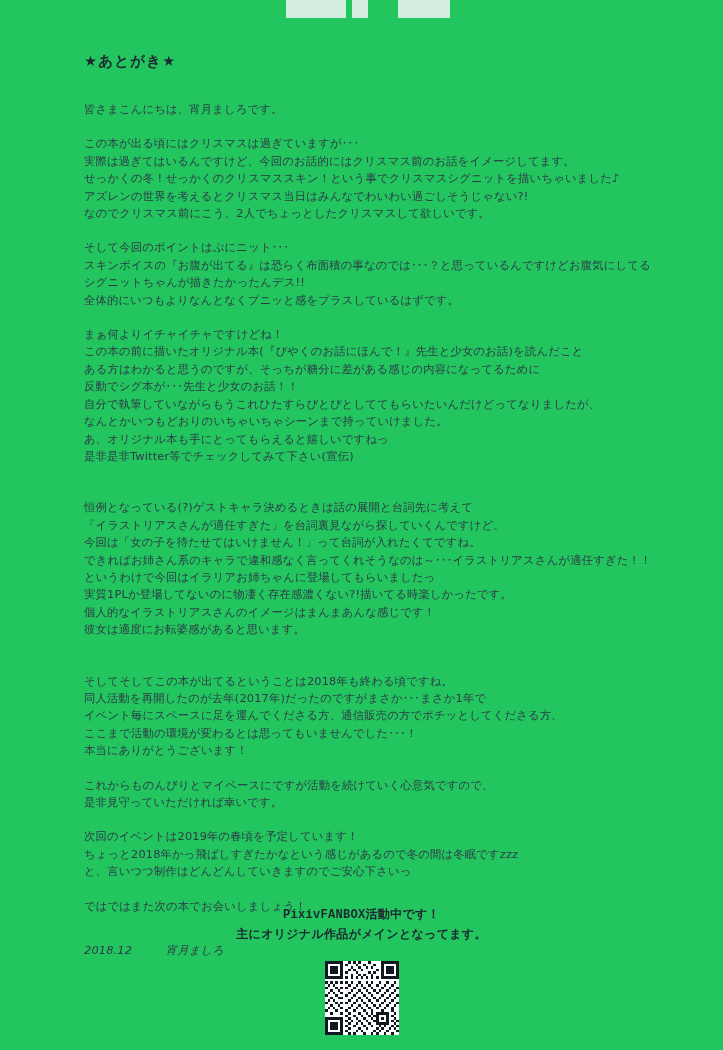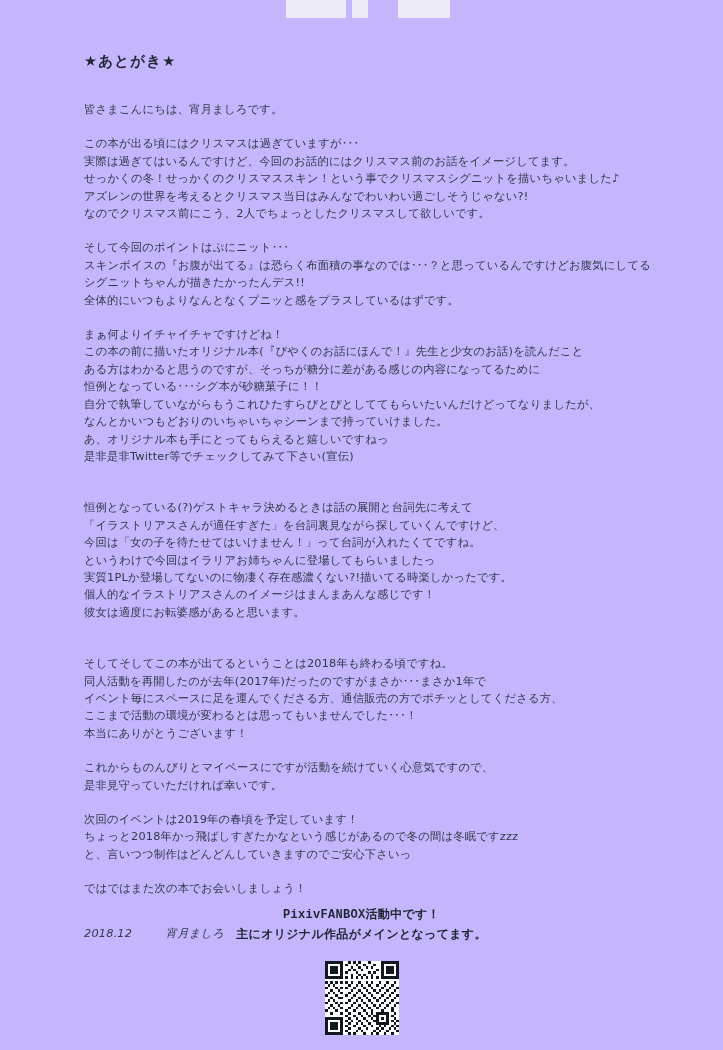--- a/index.html
+++ b/index.html
@@ -11,21 +11,21 @@
     width: 723px;
     height: 1050px;
     position: relative;
     font-family: "DejaVu Sans", "Liberation Sans", sans-serif;
     color: #2a3340;
     overflow: hidden;
   }
   .page {
     position: absolute;
     inset: 0;
-    background: #c4b5fd;
+    background: #22c55e;
   }
   
   .top-bleed {
     position: absolute;
     top: 0;
     left: 0;
     width: 723px;
     height: 22px;
   }
   .top-bleed .blk {
@@ -131,33 +131,34 @@
       <span class="line">そして今回のポイントはぷにニット･･･</span>
       <span class="line">スキンボイスの『お腹が出てる』は恐らく布面積の事なのでは･･･？と思っているんですけどお腹気にしてる</span>
       <span class="line">シグニットちゃんが描きたかったんデス!!</span>
       <span class="line">全体的にいつもよりなんとなくプニッと感をプラスしているはずです。</span>
     </p>
 
     <p class="para">
       <span class="line">まぁ何よりイチャイチャですけどね！</span>
       <span class="line">この本の前に描いたオリジナル本(『ぴやくのお話にほんで！』先生と少女のお話)を読んだこと</span>
       <span class="line">ある方はわかると思うのですが、そっちが糖分に差がある感じの内容になってるために</span>
-      <span class="line">恒例となっている･･･シグ本が砂糖菓子に！！</span>
+      <span class="line">反動でシグ本が･･･先生と少女のお話！！</span>
       <span class="line">自分で執筆していながらもうこれひたすらぴとぴとしててもらいたいんだけどってなりましたが、</span>
       <span class="line">なんとかいつもどおりのいちゃいちゃシーンまで持っていけました。</span>
       <span class="line">あ、オリジナル本も手にとってもらえると嬉しいですねっ</span>
       <span class="line">是非是非Twitter等でチェックしてみて下さい(宣伝)</span>
     </p>
 
     <div class="gap-lg"></div>
 
     <p class="para">
       <span class="line">恒例となっている(?)ゲストキャラ決めるときは話の展開と台詞先に考えて</span>
       <span class="line">「イラストリアスさんが適任すぎた」を台詞裏見ながら探していくんですけど、</span>
       <span class="line">今回は「女の子を待たせてはいけません！」って台詞が入れたくてですね。</span>
+      <span class="line">できればお姉さん系のキャラで違和感なく言ってくれそうなのは～･･･イラストリアスさんが適任すぎた！！</span>
       <span class="line">というわけで今回はイラリアお姉ちゃんに登場してもらいましたっ</span>
       <span class="line">実質1PLか登場してないのに物凄く存在感濃くない?!描いてる時楽しかったです。</span>
       <span class="line">個人的なイラストリアスさんのイメージはまんまあんな感じです！</span>
       <span class="line">彼女は適度にお転婆感があると思います。</span>
     </p>
 
     <div class="gap-lg"></div>
 
     <p class="para">
       <span class="line">そしてそしてこの本が出てるということは2018年も終わる頃ですね。</span>

